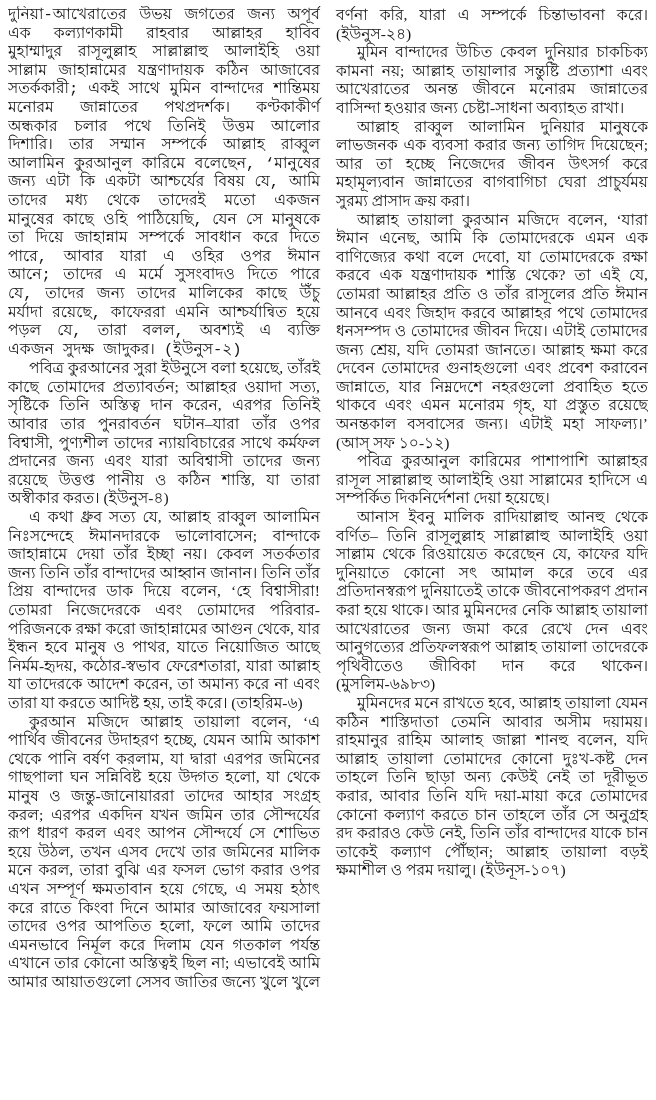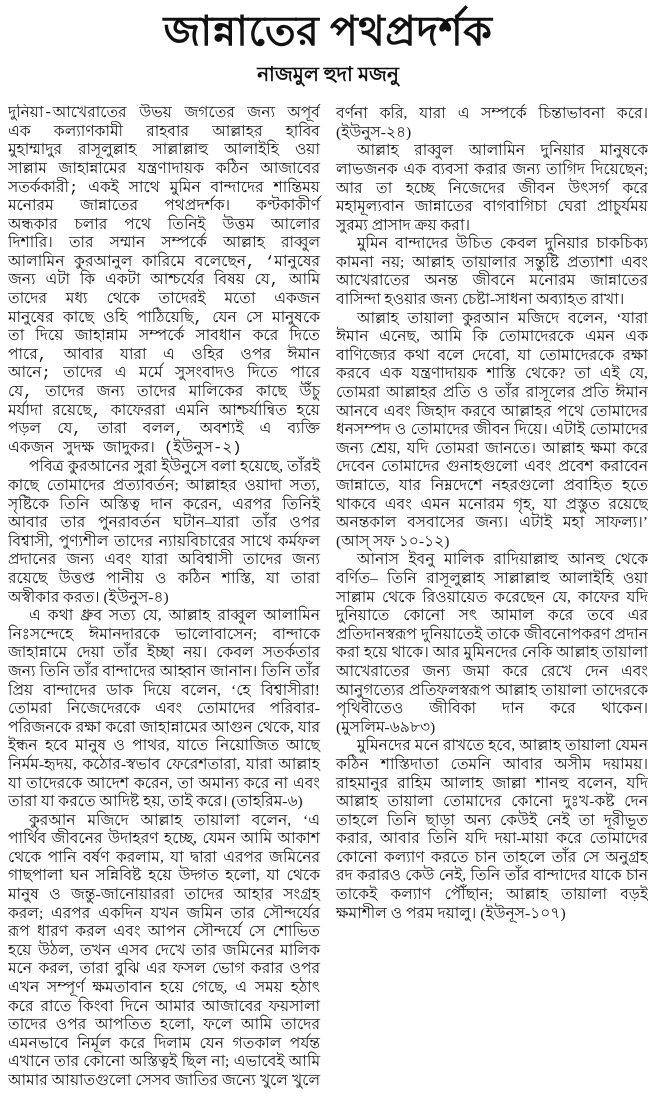--- a/index.html
+++ b/index.html
@@ -51,30 +51,27 @@
   }
   .article-body p.first {
     text-indent: 0;
     font-family: Liberation Mono, monospace;
   }
 </style>
 </head>
 <body>
 
 <div class="page">
-  <div class="masthead">
-    <h1 class="article-title">জান্নাতের পথপ্রদর্শক</h1>
-    <div class="article-author">নাজমুল হুদা মজনু</div>
-  </div>
 
   <div class="article-body">
     <p class="first">দুনিয়া-আখেরাতের উভয় জগতের জন্য অপূর্ব এক কল্যাণকামী রাহবার আল্লাহর হাবিব মুহাম্মাদুর রাসূলুল্লাহ সাল্লাল্লাহু আলাইহি ওয়া সাল্লাম জাহান্নামের যন্ত্রণাদায়ক কঠিন আজাবের সতর্ককারী; একই সাথে মুমিন বান্দাদের শান্তিময় মনোরম জান্নাতের পথপ্রদর্শক। কণ্টকাকীর্ণ অন্ধকার চলার পথে তিনিই উত্তম আলোর দিশারি। তার সম্মান সম্পর্কে আল্লাহ রাব্বুল আলামিন কুরআনুল কারিমে বলেছেন, ‘মানুষের জন্য এটা কি একটা আশ্চর্যের বিষয় যে, আমি তাদের মধ্য থেকে তাদেরই মতো একজন মানুষের কাছে ওহি পাঠিয়েছি, যেন সে মানুষকে তা দিয়ে জাহান্নাম সম্পর্কে সাবধান করে দিতে পারে, আবার যারা এ ওহির ওপর ঈমান আনে; তাদের এ মর্মে সুসংবাদও দিতে পারে যে, তাদের জন্য তাদের মালিকের কাছে উঁচু মর্যাদা রয়েছে, কাফেররা এমনি আশ্চর্যান্বিত হয়ে পড়ল যে, তারা বলল, অবশ্যই এ ব্যক্তি একজন সুদক্ষ জাদুকর। (ইউনুস-২)</p>
     <p>পবিত্র কুরআনের সুরা ইউনুসে বলা হয়েছে, তাঁরই কাছে তোমাদের প্রত্যাবর্তন; আল্লাহর ওয়াদা সত্য, সৃষ্টিকে তিনি অস্তিত্ব দান করেন, এরপর তিনিই আবার তার পুনরাবর্তন ঘটান–যারা তাঁর ওপর বিশ্বাসী, পুণ্যশীল তাদের ন্যায়বিচারের সাথে কর্মফল প্রদানের জন্য এবং যারা অবিশ্বাসী তাদের জন্য রয়েছে উত্তপ্ত পানীয় ও কঠিন শাস্তি, যা তারা অস্বীকার করত। (ইউনুস-৪)</p>
     <p>এ কথা ধ্রুব সত্য যে, আল্লাহ রাব্বুল আলামিন নিঃসন্দেহে ঈমানদারকে ভালোবাসেন; বান্দাকে জাহান্নামে দেয়া তাঁর ইচ্ছা নয়। কেবল সতর্কতার জন্য তিনি তাঁর বান্দাদের আহ্বান জানান। তিনি তাঁর প্রিয় বান্দাদের ডাক দিয়ে বলেন, ‘হে বিশ্বাসীরা! তোমরা নিজেদেরকে এবং তোমাদের পরিবার-পরিজনকে রক্ষা করো জাহান্নামের আগুন থেকে, যার ইন্ধন হবে মানুষ ও পাথর, যাতে নিয়োজিত আছে নির্মম-হৃদয়, কঠোর-স্বভাব ফেরেশতারা, যারা আল্লাহ যা তাদেরকে আদেশ করেন, তা অমান্য করে না এবং তারা যা করতে আদিষ্ট হয়, তাই করে। (তাহরিম-৬)</p>
     <p>কুরআন মজিদে আল্লাহ তায়ালা বলেন, ‘এ পার্থিব জীবনের উদাহরণ হচ্ছে, যেমন আমি আকাশ থেকে পানি বর্ষণ করলাম, যা দ্বারা এরপর জমিনের গাছপালা ঘন সন্নিবিষ্ট হয়ে উদ্গত হলো, যা থেকে মানুষ ও জন্তু-জানোয়াররা তাদের আহার সংগ্রহ করল; এরপর একদিন যখন জমিন তার সৌন্দর্যের রূপ ধারণ করল এবং আপন সৌন্দর্যে সে শোভিত হয়ে উঠল, তখন এসব দেখে তার জমিনের মালিক মনে করল, তারা বুঝি এর ফসল ভোগ করার ওপর এখন সম্পূর্ণ ক্ষমতাবান হয়ে গেছে, এ সময় হঠাৎ করে রাতে কিংবা দিনে আমার আজাবের ফয়সালা তাদের ওপর আপতিত হলো, ফলে আমি তাদের এমনভাবে নির্মূল করে দিলাম যেন গতকাল পর্যন্ত এখানে তার কোনো অস্তিত্বই ছিল না; এভাবেই আমি আমার আয়াতগুলো সেসব জাতির জন্যে খুলে খুলে বর্ণনা করি, যারা এ সম্পর্কে চিন্তাভাবনা করে। (ইউনুস-২৪)</p>
+    <p>মুমিন বান্দাদের উচিত কেবল দুনিয়ার চাকচিক্য কামনা নয়; আল্লাহ তায়ালার সন্তুষ্টি প্রত্যাশা এবং আখেরাতের অনন্ত জীবনে মনোরম জান্নাতের বাসিন্দা হওয়ার জন্য চেষ্টা-সাধনা অব্যাহত রাখা।</p>
     <p>আল্লাহ রাব্বুল আলামিন দুনিয়ার মানুষকে লাভজনক এক ব্যবসা করার জন্য তাগিদ দিয়েছেন; আর তা হচ্ছে নিজেদের জীবন উৎসর্গ করে মহামূল্যবান জান্নাতের বাগবাগিচা ঘেরা প্রাচুর্যময় সুরম্য প্রাসাদ ক্রয় করা।</p>
-    <p>মুমিন বান্দাদের উচিত কেবল দুনিয়ার চাকচিক্য কামনা নয়; আল্লাহ তায়ালার সন্তুষ্টি প্রত্যাশা এবং আখেরাতের অনন্ত জীবনে মনোরম জান্নাতের বাসিন্দা হওয়ার জন্য চেষ্টা-সাধনা অব্যাহত রাখা।</p>
     <p>আল্লাহ তায়ালা কুরআন মজিদে বলেন, ‘যারা ঈমান এনেছ, আমি কি তোমাদেরকে এমন এক বাণিজ্যের কথা বলে দেবো, যা তোমাদেরকে রক্ষা করবে এক যন্ত্রণাদায়ক শাস্তি থেকে? তা এই যে, তোমরা আল্লাহর প্রতি ও তাঁর রাসূলের প্রতি ঈমান আনবে এবং জিহাদ করবে আল্লাহর পথে তোমাদের ধনসম্পদ ও তোমাদের জীবন দিয়ে। এটাই তোমাদের জন্য শ্রেয়, যদি তোমরা জানতে। আল্লাহ ক্ষমা করে দেবেন তোমাদের গুনাহগুলো এবং প্রবেশ করাবেন জান্নাতে, যার নিম্নদেশে নহরগুলো প্রবাহিত হতে থাকবে এবং এমন মনোরম গৃহ, যা প্রস্তুত রয়েছে অনন্তকাল বসবাসের জন্য। এটাই মহা সাফল্য।’ (আস্ সফ ১০-১২)</p>
+    <p>পবিত্র কুরআনুল কারিমের পাশাপাশি আল্লাহর রাসূল সাল্লাল্লাহু আলাইহি ওয়া সাল্লামের হাদিসে এ সম্পর্কিত দিকনির্দেশনা দেয়া হয়েছে।</p>
     <p>আনাস ইবনু মালিক রাদিয়াল্লাহু আনহু থেকে বর্ণিত– তিনি রাসূলুল্লাহ সাল্লাল্লাহু আলাইহি ওয়া সাল্লাম থেকে রিওয়ায়েত করেছেন যে, কাফের যদি দুনিয়াতে কোনো সৎ আমাল করে তবে এর প্রতিদানস্বরূপ দুনিয়াতেই তাকে জীবনোপকরণ প্রদান করা হয়ে থাকে। আর মুমিনদের নেকি আল্লাহ তায়ালা আখেরাতের জন্য জমা করে রেখে দেন এবং আনুগত্যের প্রতিফলস্বরূপ আল্লাহ তায়ালা তাদেরকে পৃথিবীতেও জীবিকা দান করে থাকেন। (মুসলিম-৬৯৮৩)</p>
     <p>মুমিনদের মনে রাখতে হবে, আল্লাহ তায়ালা যেমন কঠিন শাস্তিদাতা তেমনি আবার অসীম দয়াময়। রাহমানুর রাহিম আলাহ জাল্লা শানহু বলেন, যদি আল্লাহ তায়ালা তোমাদের কোনো দুঃখ-কষ্ট দেন তাহলে তিনি ছাড়া অন্য কেউই নেই তা দূরীভূত করার, আবার তিনি যদি দয়া-মায়া করে তোমাদের কোনো কল্যাণ করতে চান তাহলে তাঁর সে অনুগ্রহ রদ করারও কেউ নেই, তিনি তাঁর বান্দাদের যাকে চান তাকেই কল্যাণ পৌঁছান; আল্লাহ তায়ালা বড়ই ক্ষমাশীল ও পরম দয়ালু। (ইউনূস-১০৭)</p>
 
   </div>
 </div>
 
 </body></html>

